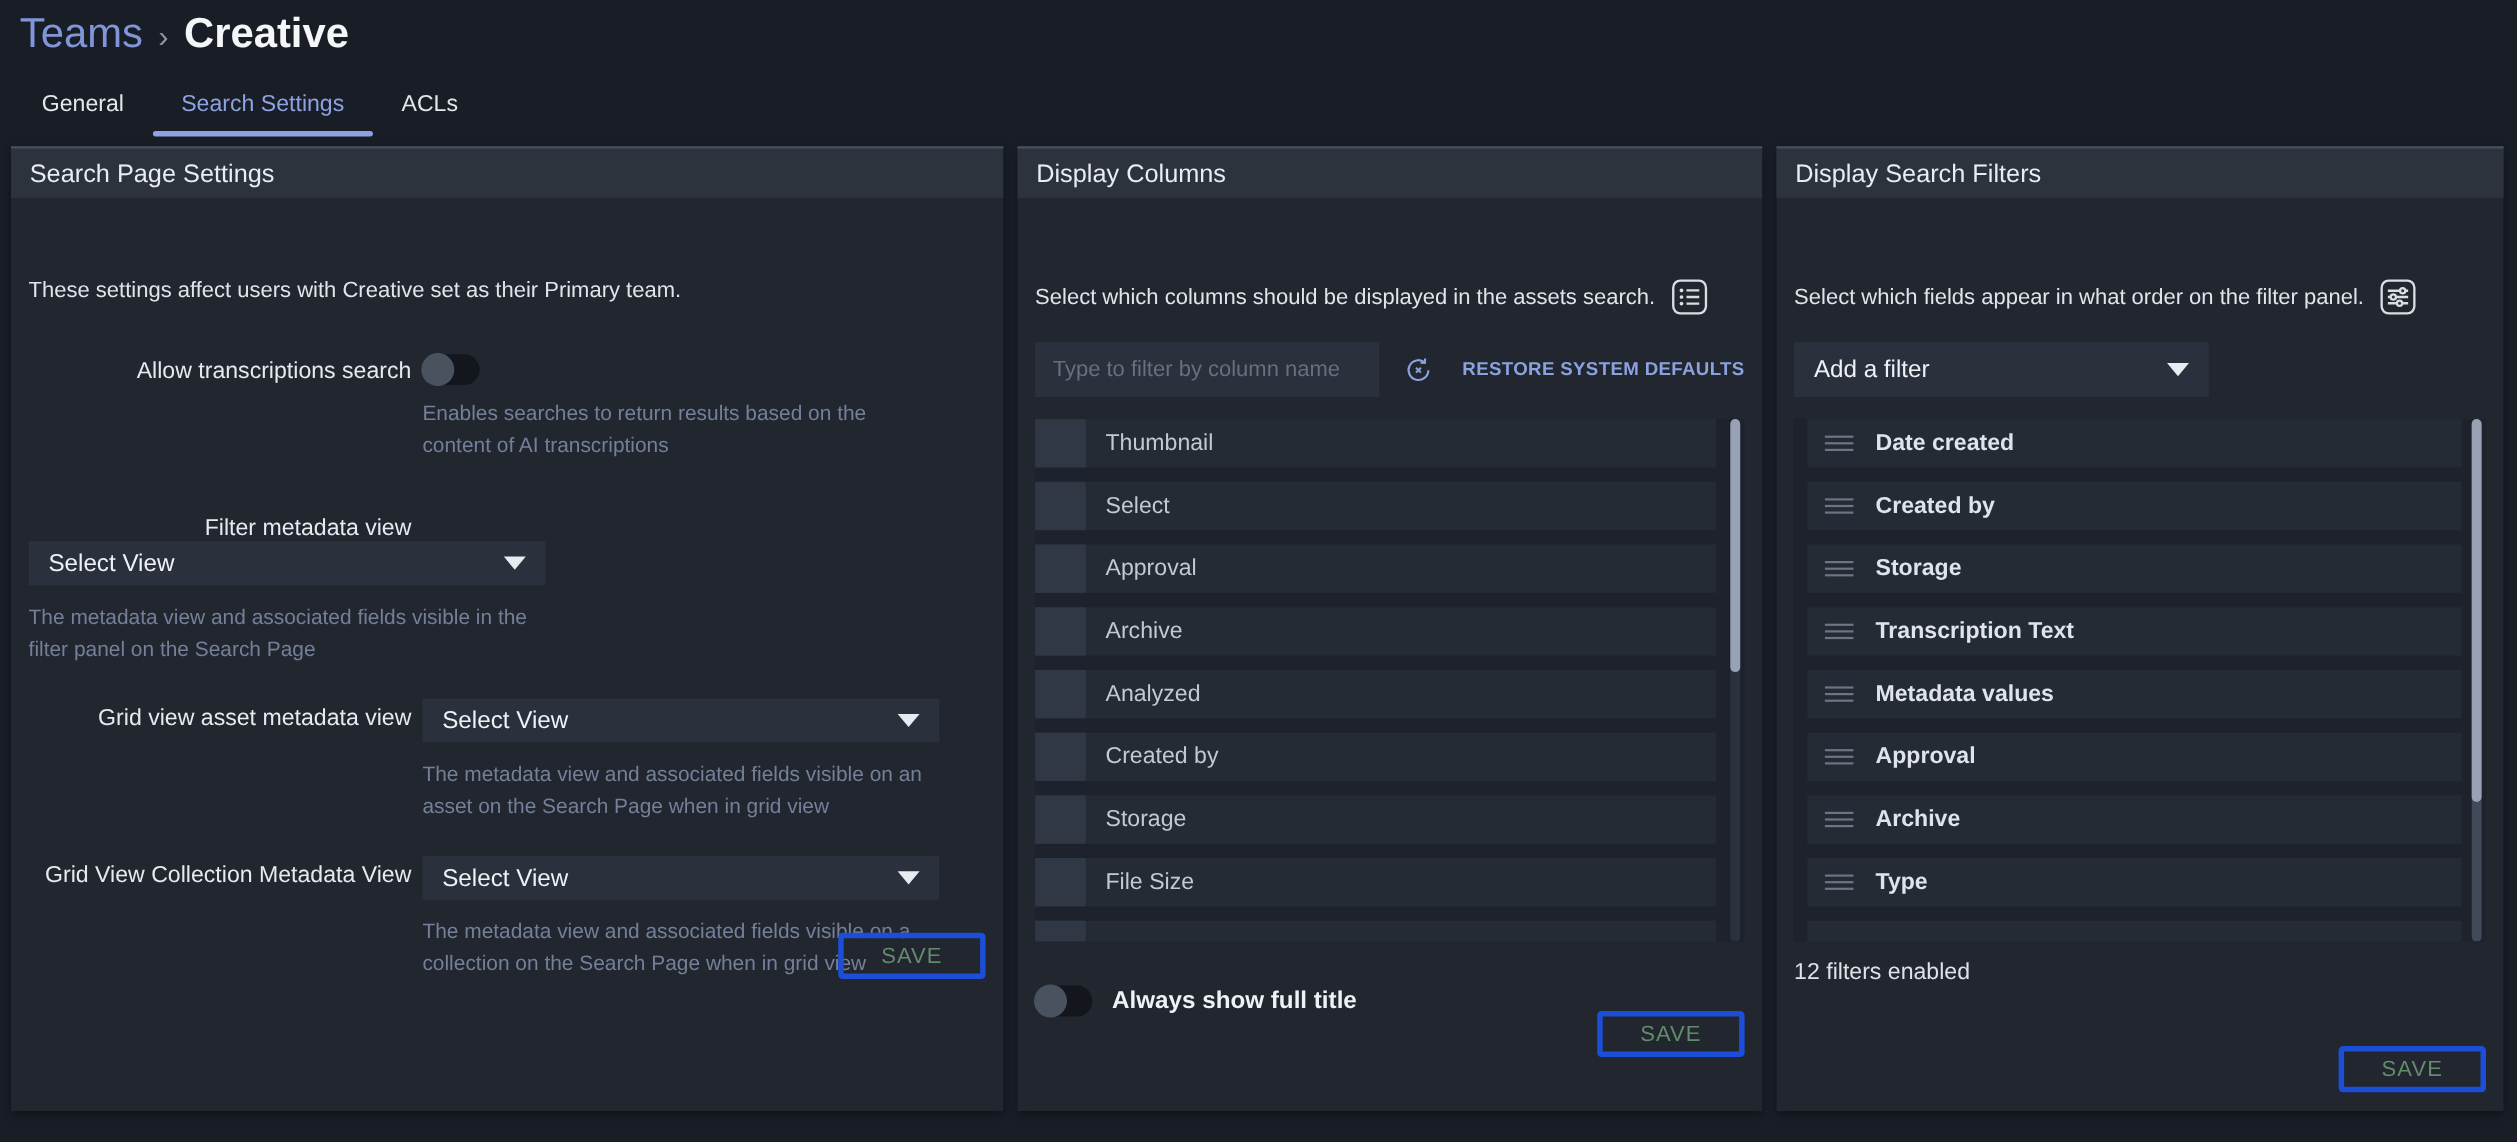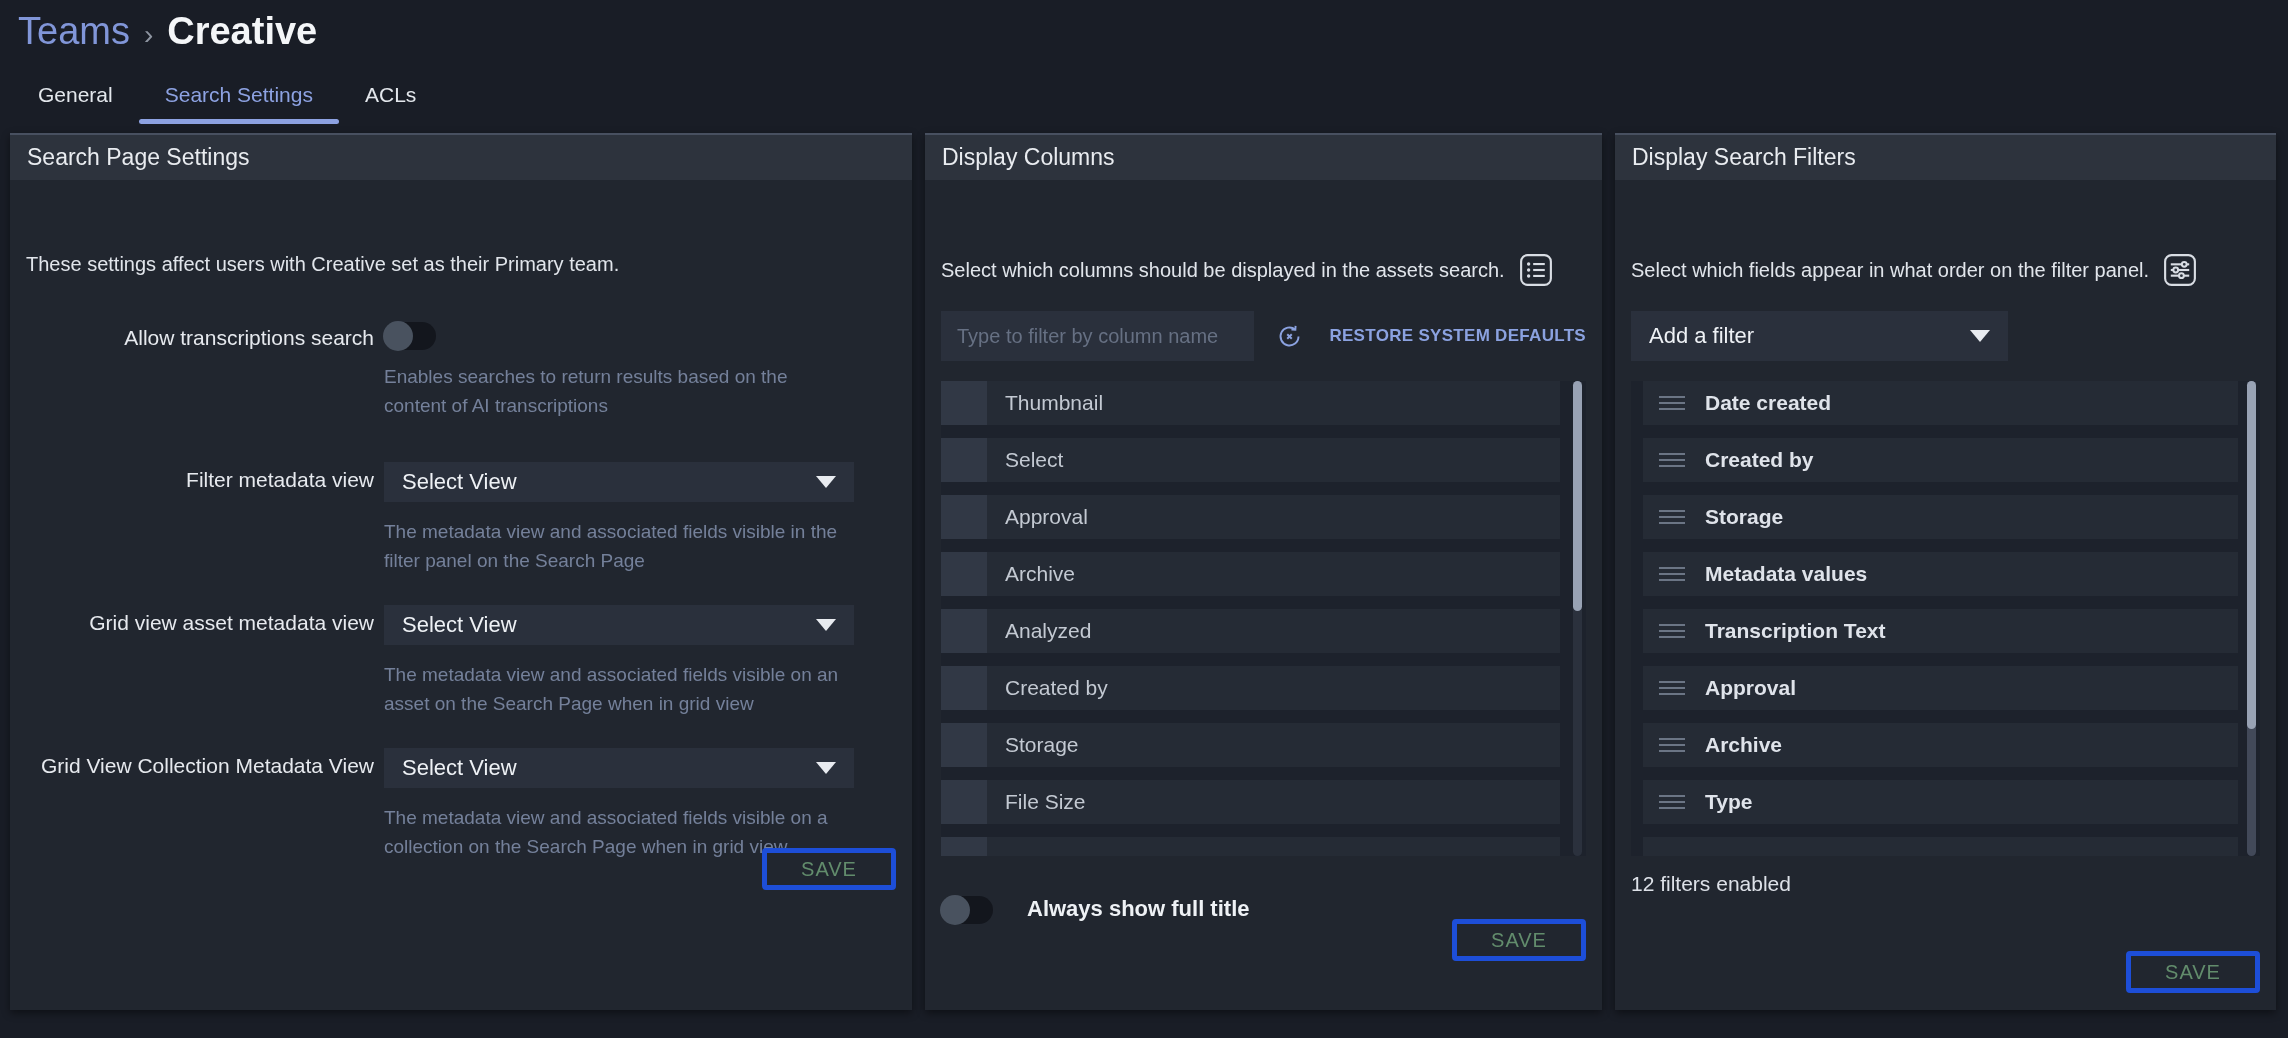--- a/index.html
+++ b/index.html
@@ -32,21 +32,21 @@
     display:flex; align-items:center; padding:0 17px; font-size:23px; color:#e9ecf0;
   }
   .panel-body { flex:1; position:relative; padding:15px 16px; overflow:hidden;margin-top:24px; }
 
   .intro-row { display:flex; align-items:center; gap:14px; margin-top:34px; }
   .intro { font-size:20px; color:#e1e5eb; }
   .icon-box { flex-shrink:0; }
 
   
   .form-row { display:flex; }
-  .row-a { margin-top:44px; } .row-b { margin-top:42px; } .row-c { margin-top:30px; }
+  .row-a { margin-top:44px; } .row-b { margin-top:42px;flex-direction:column; } .row-c { margin-top:30px; }
   .f-label { width:358px; flex-shrink:0; text-align:right; padding-right:10px; font-size:21px; color:#e6e9ee; padding-top:6px; }
   .f-ctrl { flex:1; max-width:470px; }
   .helper { font-size:19px; color:#74809a; line-height:29px; margin-top:12px; max-width:470px; }
   .sel-helper { margin-top:15px; }
 
   .select {
     height:40px; background:#2a303c; display:flex; align-items:center;
     padding:0 18px; cursor:pointer;
   }
   .select .val { font-size:22px; color:#eef1f5; font-weight:400; flex:1; }
@@ -81,21 +81,21 @@
   .drag { margin-left:16px; cursor:grab; flex-shrink:0; display:flex; flex-direction:column; gap:4px; }
   .drag i { display:block; width:26px; height:2px; background:#6b7585; }
   .frow .flt-label { margin-left:20px; font-size:21px; font-weight:600; color:#dfe3ea; }
 
   .sbar { position:absolute; right:4px; top:0; bottom:0; width:9px; background:#2b313d; border-radius:5px; }
   .sbar .thumb { position:absolute; top:0; width:9px; border-radius:5px; background:#98a2b4; cursor:pointer; }
   .thumb-2 { height:230px; } 
   .sbar-3 { background:#424959; }
   .thumb-3 { height:348px; }
 
-  .toggle-row { display:flex; align-items:center; gap:34px; margin-top:38px; }
+  .toggle-row { display:flex; align-items:center; gap:18px; margin-top:38px; }
   .toggle-row .t-label { font-size:22px; font-weight:600; color:#eef1f5; }
 
   .status { margin-top:16px; font-size:21px; color:#dde1e8; }
 
   svg { display:block; }
 </style>
 </head>
 <body>
 
 <div class="breadcrumb">
@@ -313,30 +313,30 @@
               </div>
               <div class="flt-label">Storage</div>
             </div>
 
             <div class="frow">
               <div class="drag">
                 <i></i>
                 <i></i>
                 <i></i>
               </div>
+              <div class="flt-label">Transcription Text</div>
+            </div>
+
+            <div class="frow">
+              <div class="drag">
+                <i></i>
+                <i></i>
+                <i></i>
+              </div>
               <div class="flt-label">Metadata values</div>
-            </div>
-
-            <div class="frow">
-              <div class="drag">
-                <i></i>
-                <i></i>
-                <i></i>
-              </div>
-              <div class="flt-label">Transcription Text</div>
             </div>
 
             <div class="frow">
               <div class="drag">
                 <i></i>
                 <i></i>
                 <i></i>
               </div>
               <div class="flt-label">Approval</div>
             </div>

